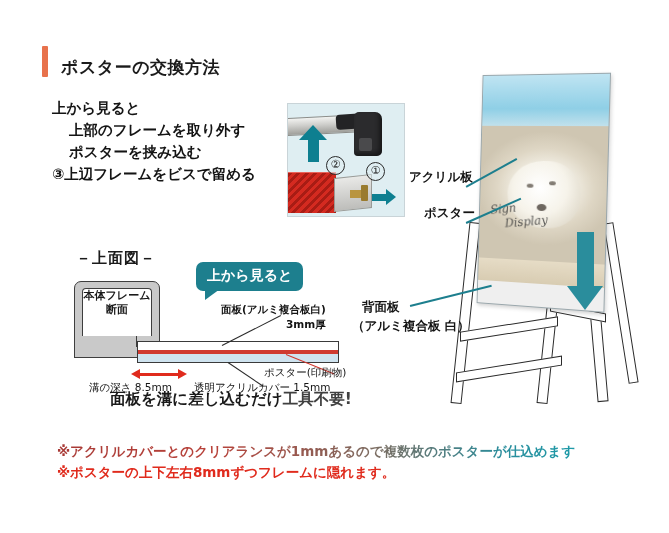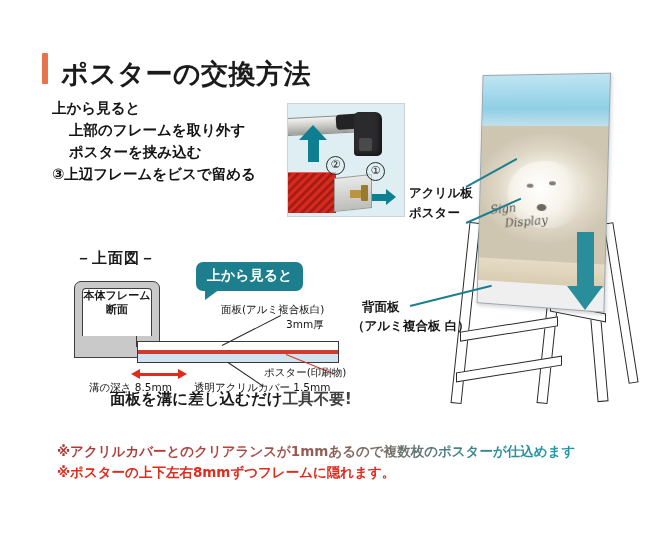--- a/index.html
+++ b/index.html
@@ -7,21 +7,21 @@
     width:669px;height:533px;overflow:hidden;position:relative;
     font-family:"DejaVu Sans","Liberation Sans",sans-serif;
     color:#1a1a1a;
     -webkit-font-smoothing:antialiased;
   }
   .page{position:absolute;inset:0;}
 
   
   .title-row{position:absolute;left:42px;top:44px;display:flex;align-items:center;gap:13px;}
   .title-bar{width:6px;height:31px;background:#e8724c;border-radius:1px;}
-  .title-text{font-size:27px;font-weight:bold;letter-spacing:.5px;color:#1b1b1b;margin-top:12px;}
+  .title-text{font-size:17px;font-weight:bold;letter-spacing:.5px;color:#1b1b1b;margin-top:12px;}
 
   
   .steps{position:absolute;left:52px;top:97px;font-size:14.5px;font-weight:bold;line-height:1.52;color:#141414;}
   .steps div{white-space:nowrap;}
   .ind{padding-left:17px;}
 
   
   .photo{
     position:absolute;left:287px;top:103px;width:116px;height:112px;
     border:1px solid #c9d4d8;background:#dfeef2;overflow:hidden;
@@ -50,22 +50,22 @@
   .ph-screw{position:absolute;left:62px;top:84px;}
   .ph-screw .head{position:absolute;left:11px;top:-3px;width:7px;height:16px;background:#9a7b2e;border-radius:1px;}
   .ph-screw .shank{position:absolute;left:0;top:2px;width:12px;height:8px;background:#b99540;}
   .circ{position:absolute;width:17px;height:17px;border:1.4px solid #2a2a2a;border-radius:50%;
     font-size:11px;line-height:15px;text-align:center;color:#1a1a1a;background:rgba(223,238,242,.55);}
   .circ2{left:38px;top:52px;}
   .circ1{left:78px;top:58px;}
 
   
   .lbl{position:absolute;font-size:12.5px;font-weight:bold;color:#141414;white-space:nowrap;}
-  .lbl-acryl{left:409px;top:185px;}
-  .lbl-poster{left:409px;top:205px;}
+  .lbl-acryl{left:409px;top:169px;}
+  .lbl-poster{left:424px;top:205px;}
   .lbl-back1{left:362px;top:299px;}
   .lbl-back2{left:352px;top:318px;}
   .lead{position:absolute;background:#1d7f8e;height:1.6px;transform-origin:0 50%;}
 
   
   .stand{position:absolute;left:430px;top:72px;width:235px;height:330px;}
   .panel{
     position:absolute;left:46px;top:2px;width:130px;height:232px;
     transform:perspective(620px) rotateY(-14deg) rotate(1.6deg);
     transform-origin:50% 50%;
@@ -111,21 +111,21 @@
   .frame-foot{position:absolute;left:74px;top:336px;width:84px;height:21px;background:#c9c9c9;border:1.4px solid #3e3e3e;border-top:none;}
   .frame-lip{position:absolute;left:136px;top:336px;width:22px;height:10px;background:#c9c9c9;border:1.4px solid #3e3e3e;border-top:none;border-right:none;}
 
   .layers{position:absolute;left:137px;top:341px;width:200px;height:24px;}
   .ly{position:absolute;left:0;width:200px;}
   .ly-panel{top:0;height:9px;background:#fff;border:1px solid #3a3a3a;}
   .ly-poster{top:9px;height:4px;background:#d03b30;border-left:1px solid #3a3a3a;border-right:1px solid #3a3a3a;}
   .ly-acryl{top:13px;height:8px;background:#cfe3ef;border:1px solid #3a3a3a;border-top:none;}
 
   .sec-lbl{position:absolute;font-size:10.5px;color:#141414;white-space:nowrap;}
-  .sec-lbl.b{font-weight:normal;}
+  .sec-lbl.b{font-weight:bold;}
   .hair{position:absolute;background:#2a2a2a;height:1px;transform-origin:0 50%;}
   .hair.red{background:#d0342a;}
   .redarrow{position:absolute;left:131px;top:369px;width:56px;height:10px;}
   .redarrow .bar{position:absolute;left:7px;top:4px;width:42px;height:3px;background:#e02b1d;}
   .redarrow .l,.redarrow .r{position:absolute;top:0;width:0;height:0;border-top:5px solid transparent;border-bottom:5px solid transparent;}
   .redarrow .l{left:0;border-right:9px solid #e02b1d;}
   .redarrow .r{right:0;border-left:9px solid #e02b1d;}
 
   .tagline{position:absolute;left:110px;top:389px;font-size:15.5px;font-weight:bold;white-space:nowrap;}
   .tagline .hi{color:#404040;}

